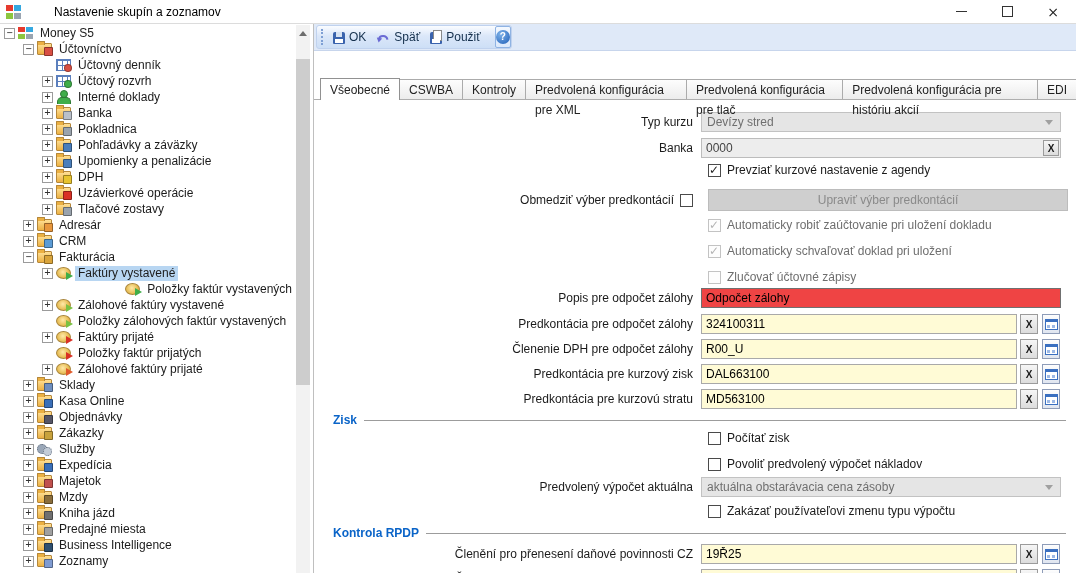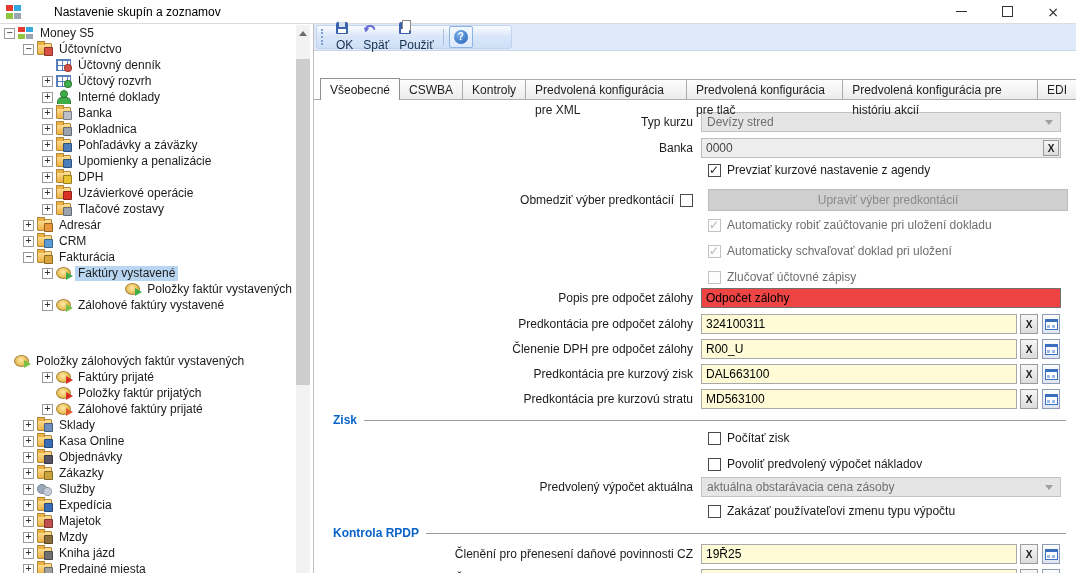--- a/index.html
+++ b/index.html
@@ -55,21 +55,21 @@
   .vs-up{position:absolute;top:0;left:0;right:0;height:16px;background:#f2f2f2;display:flex;align-items:center;justify-content:center;}
   .vs-up i{width:0;height:0;border-left:4px solid transparent;border-right:4px solid transparent;border-bottom:5px solid #6d6d6d;}
   .vs-thumb{position:absolute;left:0;right:0;top:34px;height:326px;background:#cdcdcd;}
   
   .right-panel{position:absolute;left:314px;top:0;right:0;bottom:0;background:#fff;}
   .toolbar-strip{position:absolute;left:0;top:0;right:0;height:26px;background:#dfe9f8;border-bottom:1px solid #c7d5ec;}
   .toolbar{position:absolute;left:2px;top:1px;height:24px;width:196px;border-radius:3px;
      background:linear-gradient(#fafcff,#dbe7f9 45%,#cddff6);border:1px solid #c0d2ee;box-sizing:border-box;
      display:flex;align-items:center;padding:0 4px;}
   .grip{width:3px;height:16px;border-left:2px dotted #7e9fd4;margin-right:6px;}
-  .tb-btn{display:flex;align-items:flex-start;gap:4px;padding:2px 6px 2px 4px;border-radius:2px;color:#15304d;flex-direction:column;}
+  .tb-btn{display:flex;align-items:flex-end;gap:4px;padding:2px 6px 2px 4px;border-radius:2px;color:#15304d;}
   .tb-sep{width:1px;height:16px;background:#aabfde;margin:0 3px;}
   .ico-floppy{width:12px;height:12px;background:#3a63ad;border-radius:2px 2px 1px 1px;position:relative;}
   .ico-floppy::before{content:"";position:absolute;left:3px;top:0;width:6px;height:5px;background:#d7e2f2;}
   .ico-floppy::after{content:"";position:absolute;left:2px;bottom:1px;width:8px;height:4px;background:#fff;}
   .ico-sheet{position:relative;}
   .ico-sheet::before{content:"";position:absolute;right:-4px;top:-2px;width:7px;height:9px;background:#fff;border:1px solid #8a8a8a;}
   .tb-help{width:22px;height:20px;margin-left:2px;border:1px solid #8fb3e3;border-radius:2px;background:linear-gradient(#f3f8ff,#dcE9fb);display:flex;align-items:center;justify-content:center;}
   .ico-help{width:14px;height:14px;border-radius:50%;background:radial-gradient(circle at 35% 30%,#7db1e8,#1f5fb8);color:#fff;font-weight:bold;font-size:10px;line-height:14px;text-align:center;}
   
   .tab-strip{position:absolute;left:0;top:29px;right:0;height:46px;padding:25px 0 0 6px;box-sizing:border-box;display:flex;align-items:flex-end;z-index:2;}
@@ -216,21 +216,21 @@
           <div class="trow" style="padding-left: 42px; justify-content: flex-end;">
     <span class="toggle" style="visibility: hidden;"></span>
     <span class="ticon coin" style="--badge: #3fae49;"></span>
     <span class="tlabel">Položky faktúr vystavených</span>
   </div>
           <div class="trow" style="padding-left: 42px;">
     <span class="toggle">+</span>
     <span class="ticon coin" style="--badge: #7ac143;"></span>
     <span class="tlabel">Zálohové faktúry vystavené</span>
   </div>
-          <div class="trow" style=" margin-top: 40px;">
+          <div class="trow" style="padding-left: 42px;">
     <span class="toggle" style="visibility: hidden;"></span>
     <span class="ticon coin" style="--badge: #7ac143;"></span>
     <span class="tlabel">Položky zálohových faktúr vystavených</span>
   </div>
           <div class="trow" style="padding-left: 42px;">
     <span class="toggle">+</span>
     <span class="ticon coin" style="--badge: #d93025;"></span>
     <span class="tlabel">Faktúry prijaté</span>
   </div>
           <div class="trow" style="padding-left: 42px;">

